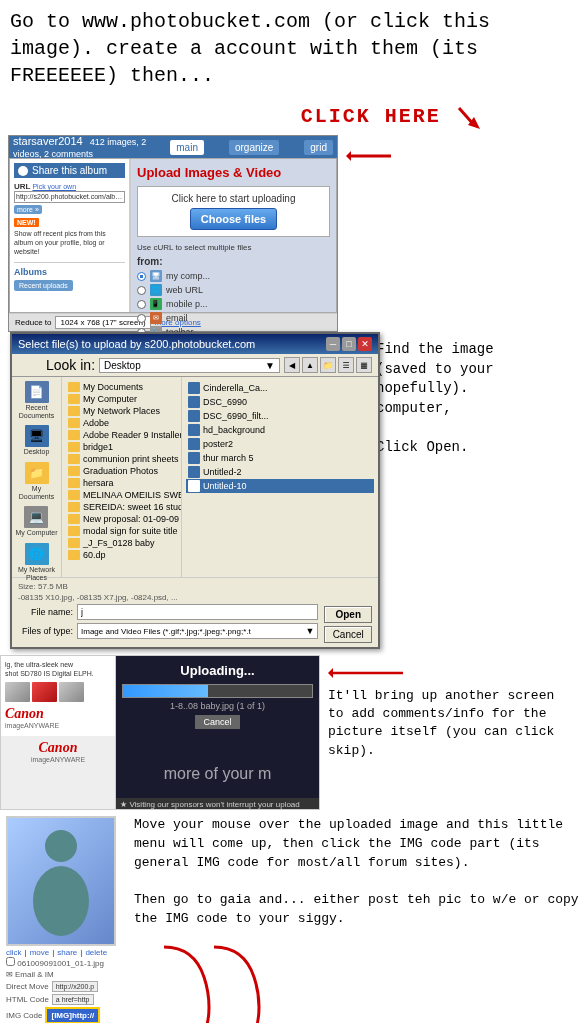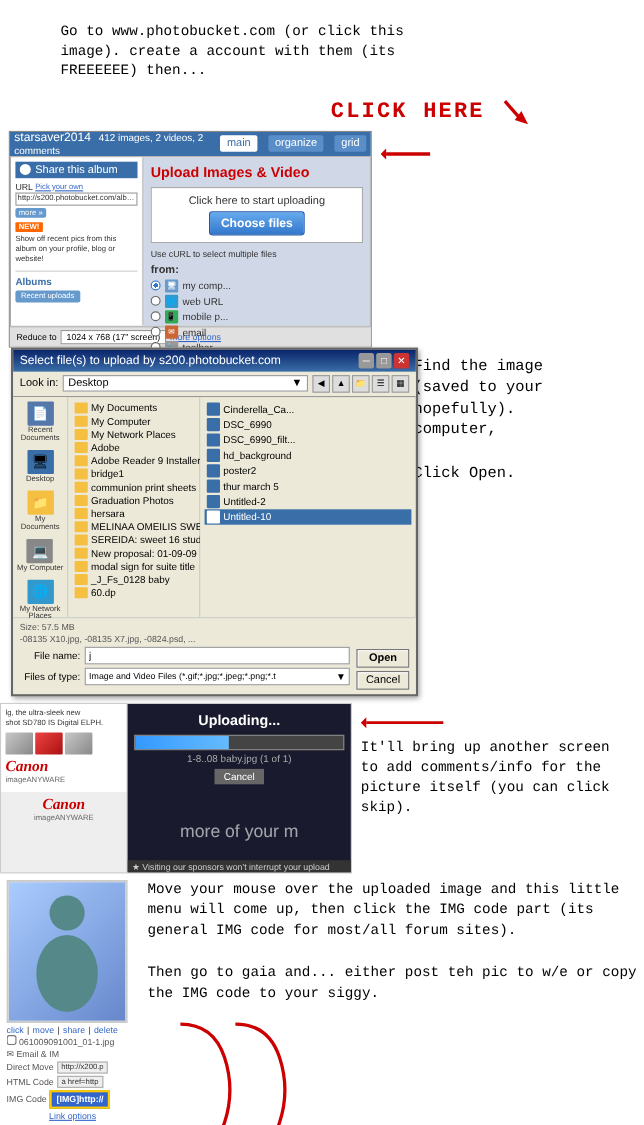--- a/index.html
+++ b/index.html
@@ -8,26 +8,25 @@
       min-height: 1023px;
       background: #ffffff;
       font-family: 'Courier New', monospace;
       position: relative;
       overflow-x: hidden;
     }
 
     
     .top-text {
       background: #ffffff;
-      padding: 20px 10px 10px 10px;
-      font-size: 13px;
+      padding: 8px 10px 10px 10px;
+      font-size: 20px;
       line-height: 1.35;
       color: #000000;
       font-family: 'Courier New', monospace;
-      margin-left: 45px;
     }
 
     
     .click-here-section {
       position: relative;
       text-align: center;
       padding: 4px 0 2px 200px;
     }
     .click-here-text {
       font-size: 20px;
@@ -47,21 +46,21 @@
       font-size: 11px;
       color: #fff;
     }
     .pb-toolbar-left {
       flex: 1;
       color: #fff;
       font-family: Arial, sans-serif;
     }
     .pb-toolbar-right {
       display: flex;
-      gap: 10px;
+      gap: 25px;
       font-size: 10px;
       color: #fff;
       font-family: Arial, sans-serif;
       justify-content: flex-end;
     }
     .pb-tab {
       background: #5a8ec8;
       padding: 2px 6px;
       border-radius: 2px;
     }
@@ -104,21 +103,21 @@
       border-radius: 50%;
     }
     .url-row {
       display: flex;
       align-items: center;
       margin-top: 4px;
       gap: 2px;
       font-size: 8px;
     }
     .url-label {
-      font-weight: normal;
+      font-weight: bold;
       white-space: nowrap;
     }
     .url-box {
       flex: 1;
       background: #fff;
       border: 1px solid #999;
       height: 12px;
       font-size: 7px;
       overflow: hidden;
       text-overflow: ellipsis;
@@ -353,22 +352,23 @@
     .dialog-toolbar {
       background: #ece9d8;
       padding: 3px 6px;
       display: flex;
       align-items: center;
       gap: 4px;
       border-bottom: 1px solid #999;
       font-size: 10px;
     }
     .look-in-label {
-      font-size: 10px;
+      font-size: 14px;
       white-space: nowrap;
+      margin-left: 28px;
     }
     .look-in-dropdown {
       background: #fff;
       border: 1px solid #999;
       padding: 1px 4px;
       font-size: 10px;
       flex: 1;
       display: flex;
       align-items: center;
       justify-content: space-between;

